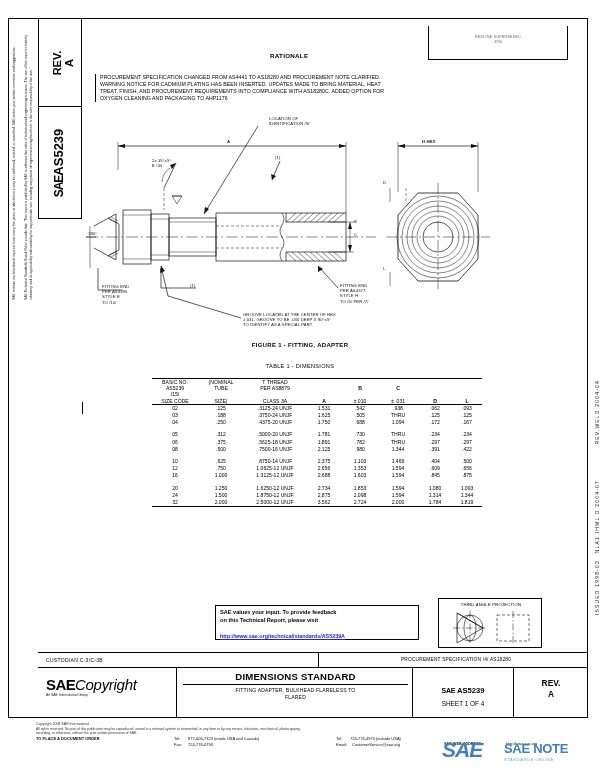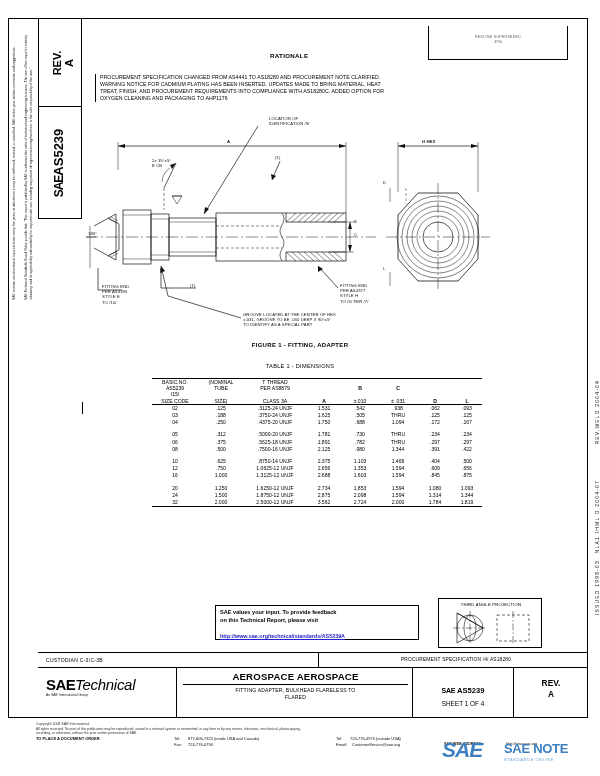--- a/index.html
+++ b/index.html
@@ -556,25 +556,25 @@
   <div id="custDiv"></div>
   <div id="custT">CUSTODIAN  C-3/C-3B</div>
   <div id="procT">PROCUREMENT SPECIFICATION /4/ AS18280</div>
 
   <div id="tblock"></div>
   <div class="tbv" style="left:176px;"></div>
   <div class="tbv" style="left:412px;"></div>
   <div class="tbv" style="left:513px;"></div>
 
   <div id="tbLogo">
-    <span id="sLogoBig">SAE</span><span id="sLogoWord">Technical</span>
+    <span id="sLogoBig">SAE</span><span id="sLogoWord">Copyright</span>
     <div id="sLogoSub">An SAE International Group</div>
   </div>
 
-  <div id="asHdr">AEROSPACE AEROSPACE</div>
+  <div id="asHdr">DIMENSIONS STANDARD</div>
   <div id="asHdrRule"></div>
   <div id="asTitle">
     <div>FITTING ADAPTER, BULKHEAD FLARELESS TO</div>
     <div>FLARED</div>
   </div>
 
   <div id="docNo">
     <span class="mini">SAE</span>
     <span>AS5239</span>
   </div>

